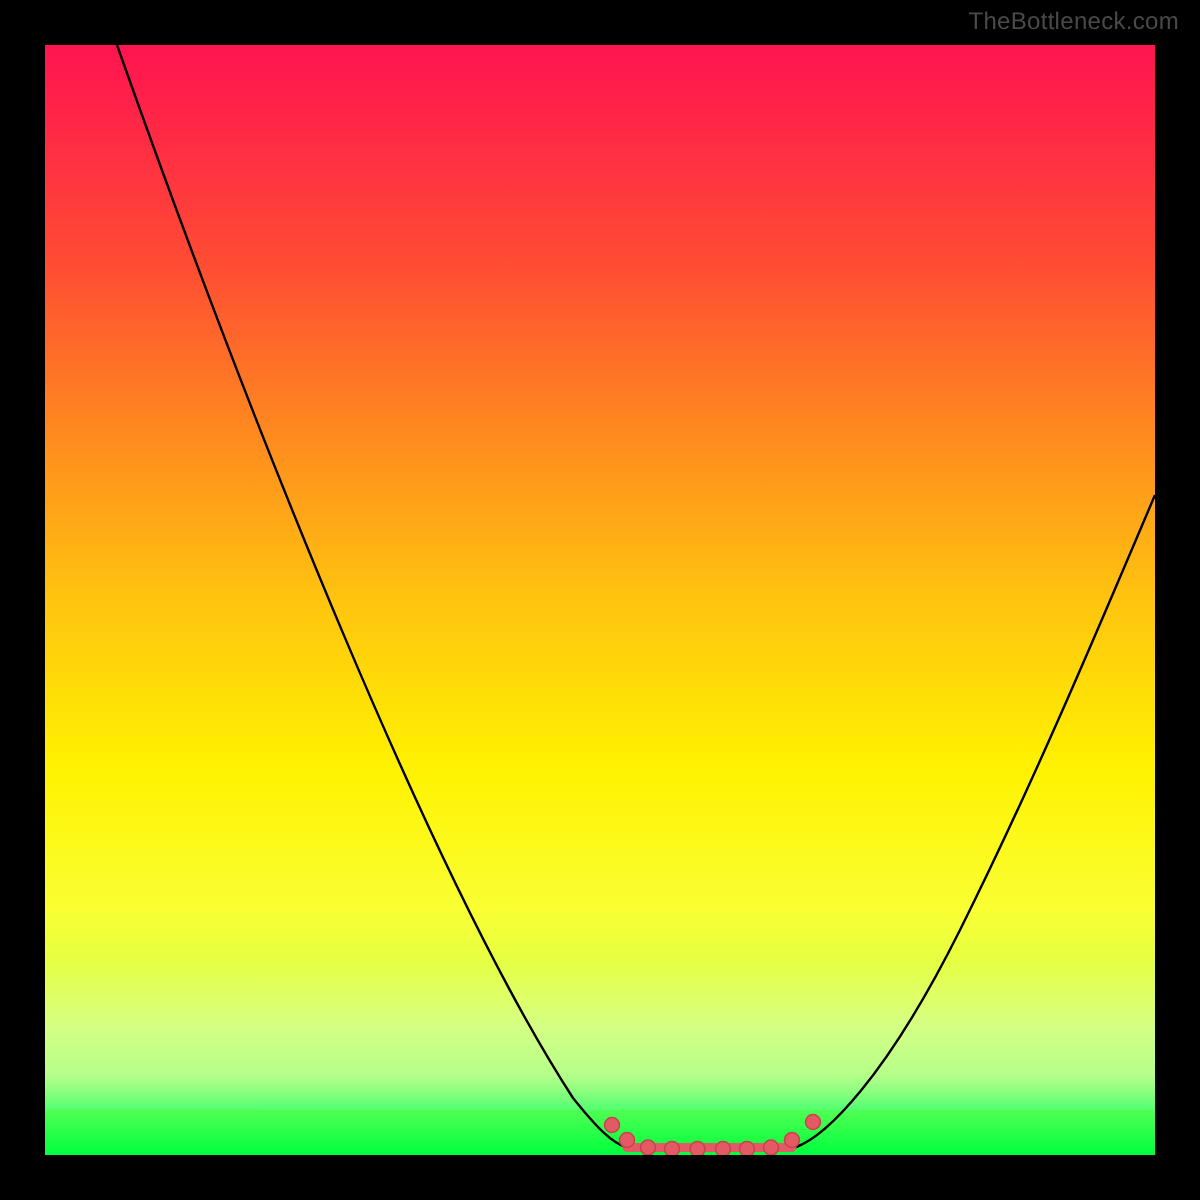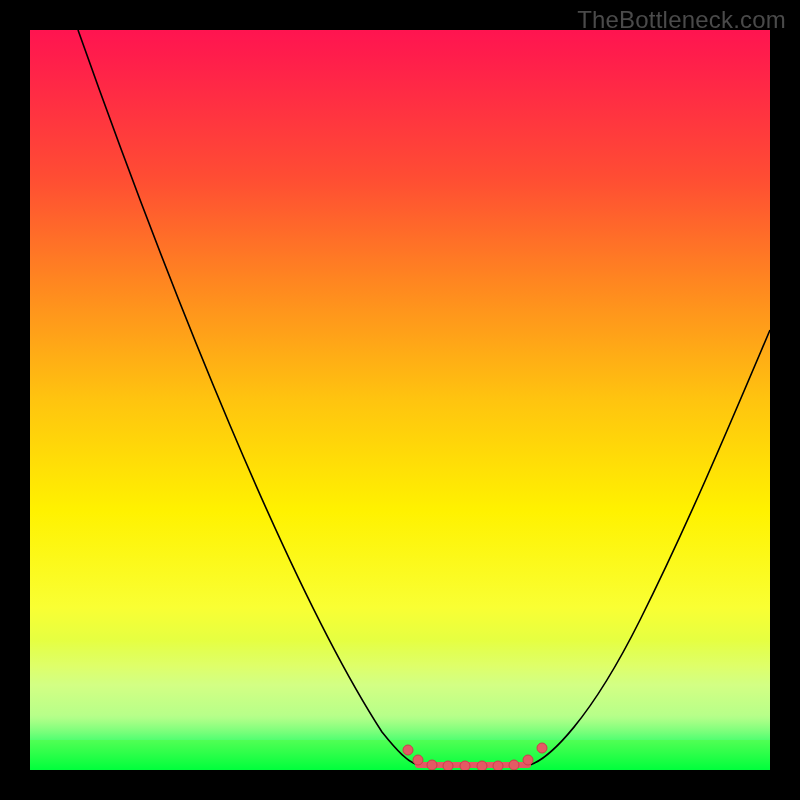--- a/index.html
+++ b/index.html
@@ -29,21 +29,21 @@
     mix-blend-mode:screen;
     pointer-events:none;
   }
   svg.curves{position:absolute;left:30px;top:30px;width:740px;height:740px;}
   .curve{fill:none;stroke:#000;stroke-width:1.6;}
   .markers{fill:#e45a64;stroke:#c9414b;stroke-width:1;}
   .flatline{fill:none;stroke:#e45a64;stroke-width:6;stroke-linecap:round;}
   .watermark{
     position:absolute;right:14px;top:6px;
     font-family:Arial,Helvetica,sans-serif;
-    font-size:24px;color:#4a4a4a;letter-spacing:0.2px;
+    font-size:16px;color:#4a4a4a;letter-spacing:0.2px;
   }
 </style>
 </head>
 <body>
 <div class="frame">
   <div class="plot"></div>
   <div class="glow"></div>
 
   <svg class="curves" viewBox="0 0 740 740">
     <path class="curve" d="M 48 0

